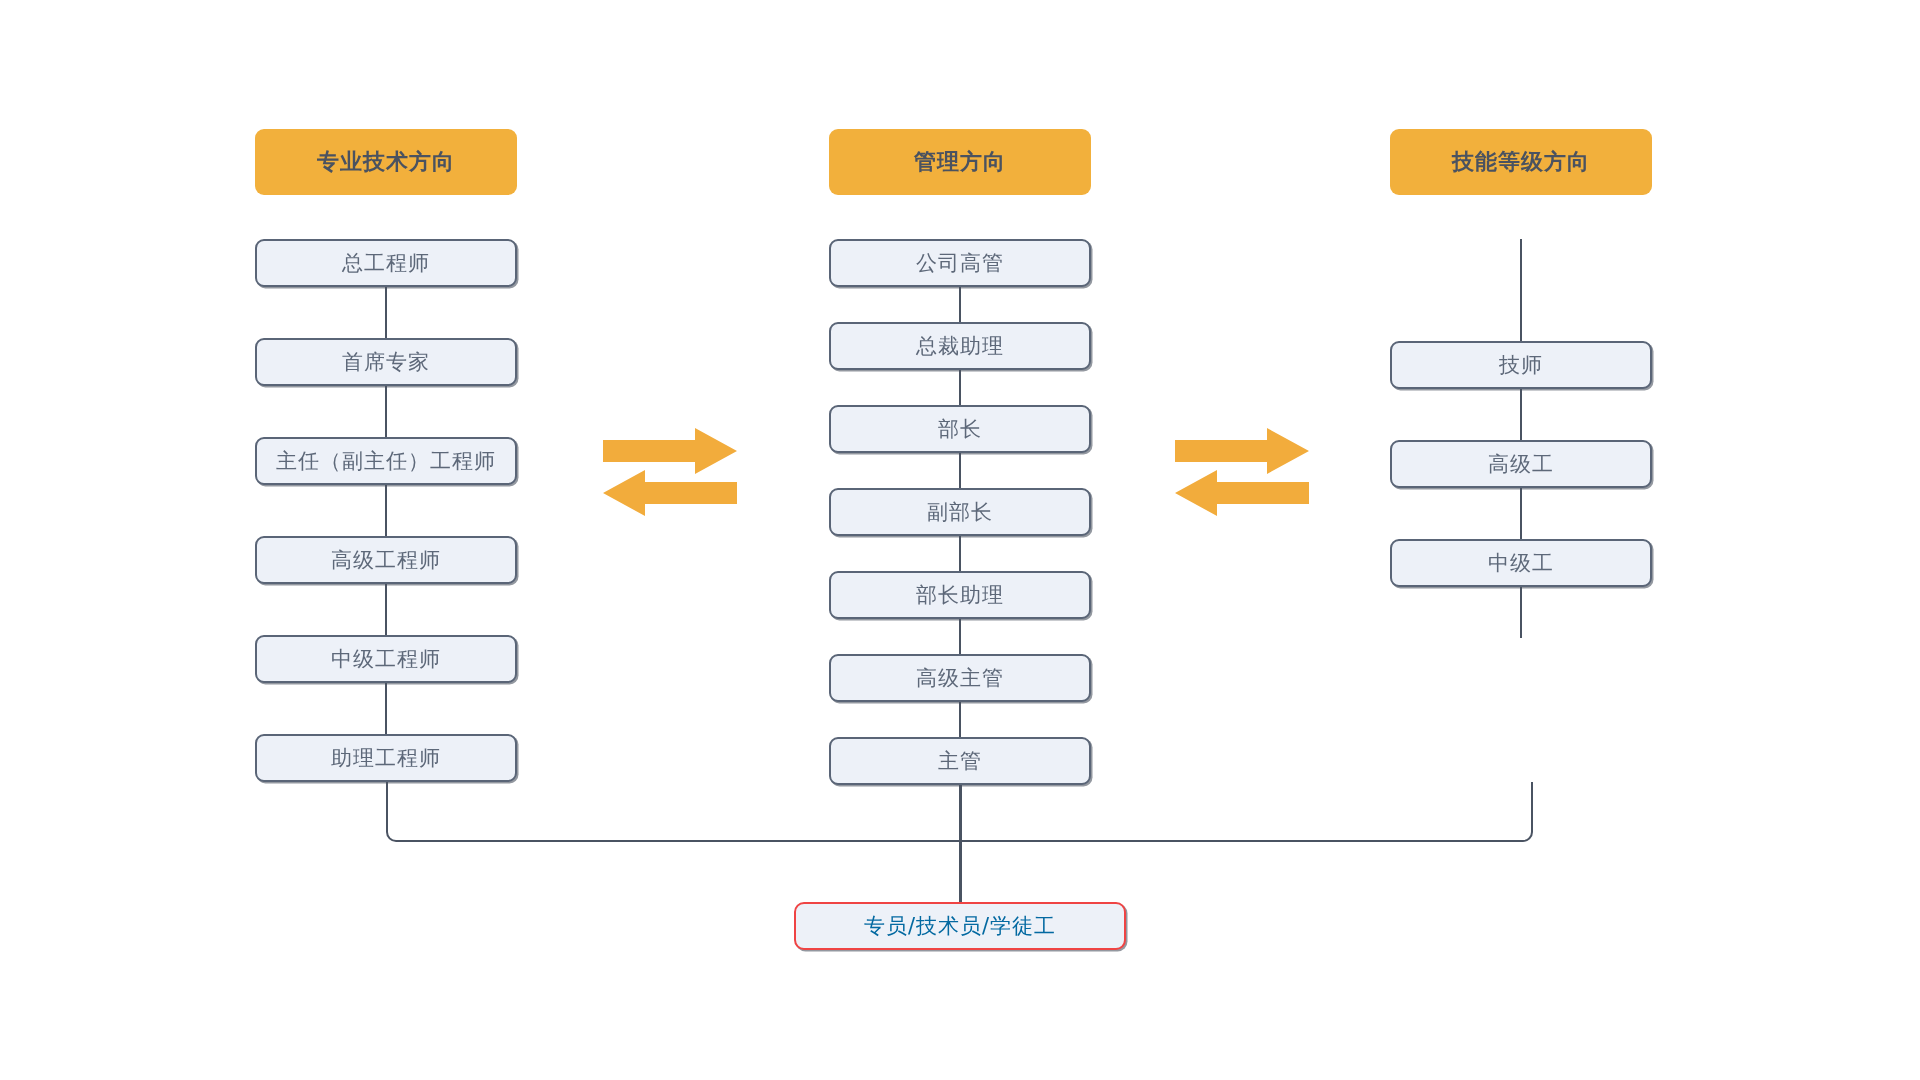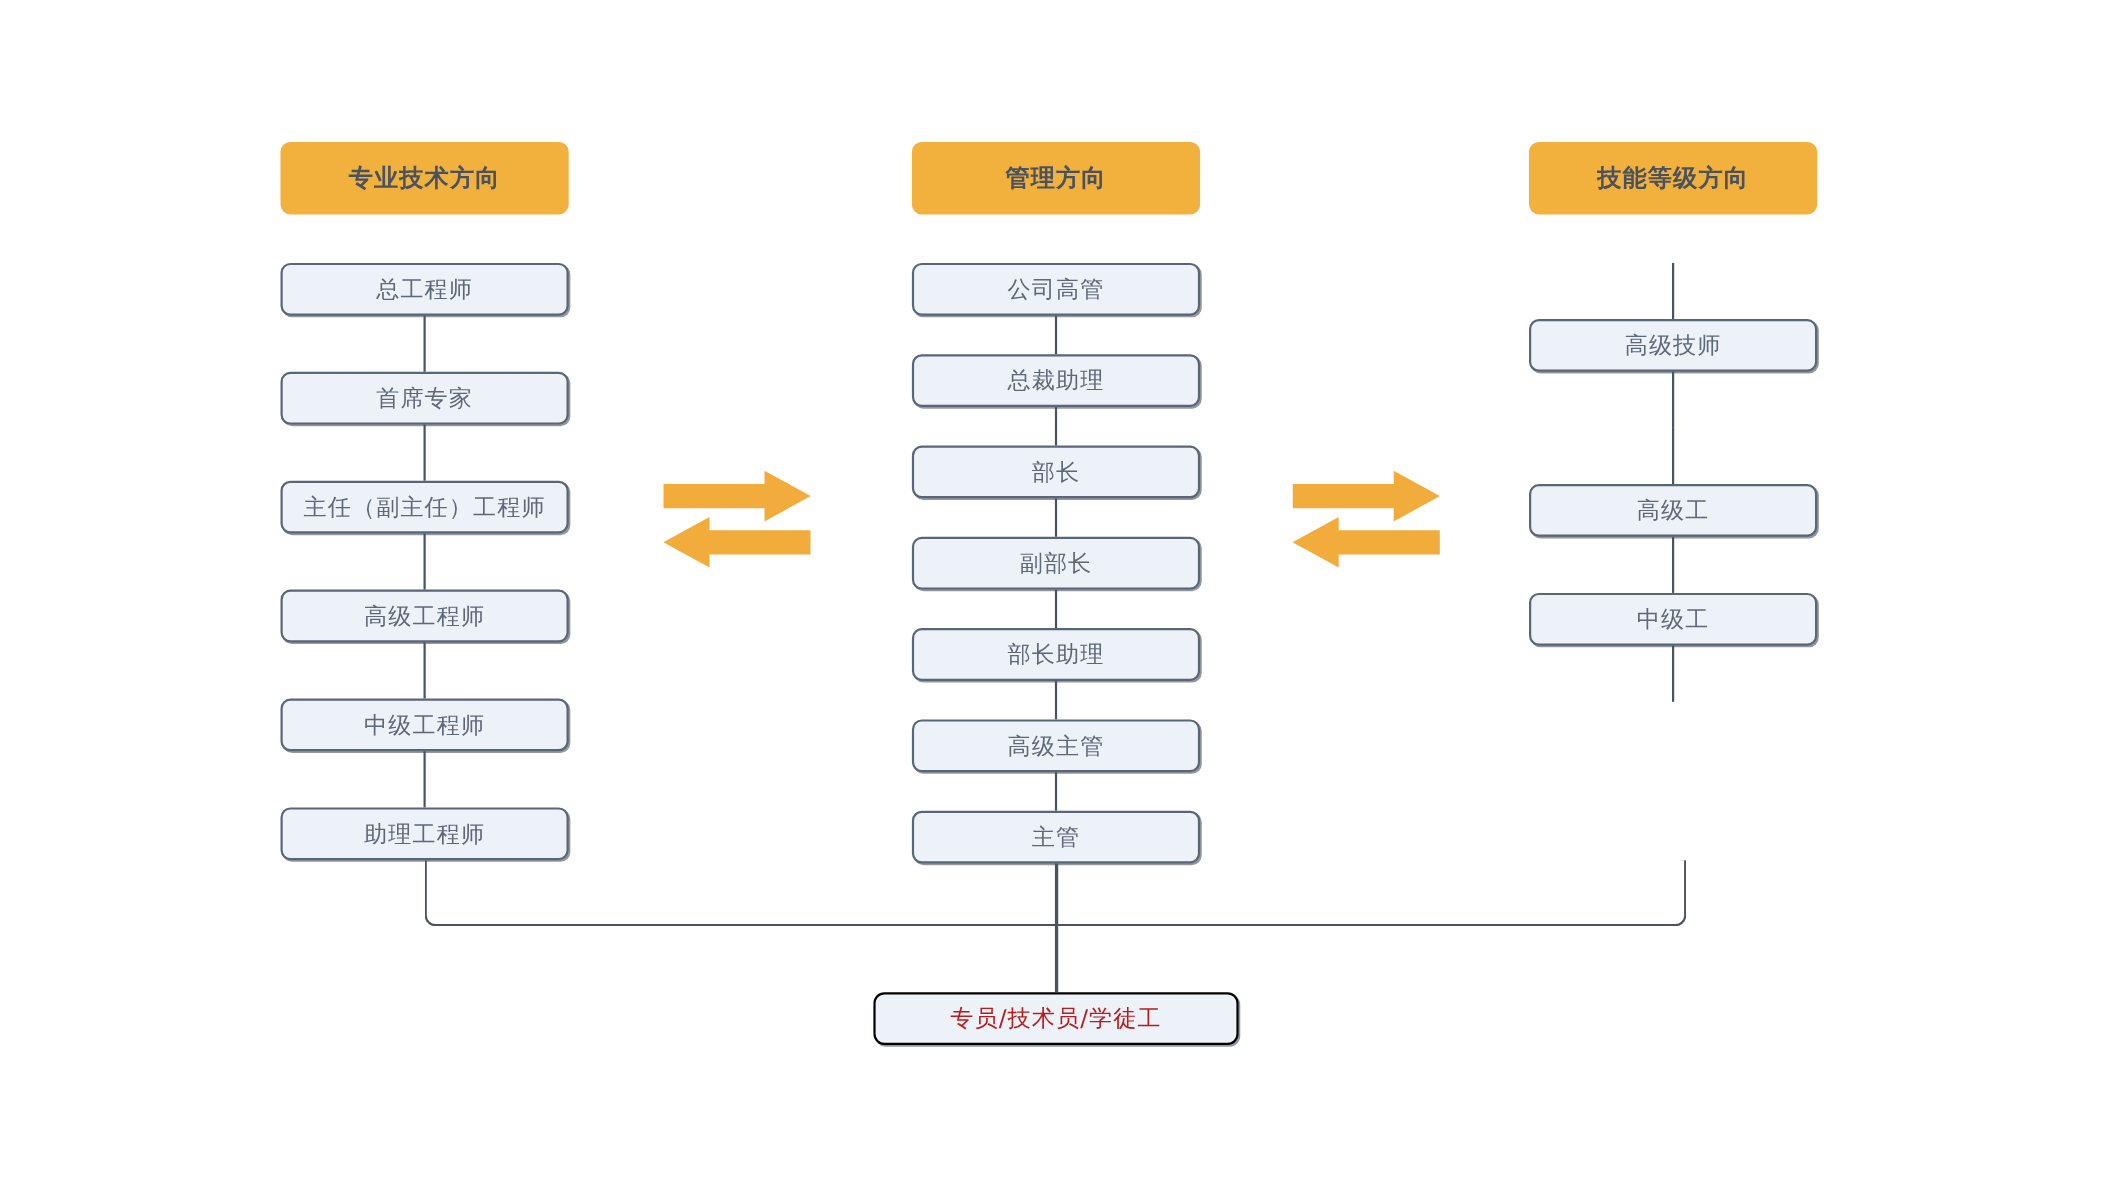--- a/index.html
+++ b/index.html
@@ -30,23 +30,23 @@
   .vline-short{height:35px;}
   .bracket{
     position:absolute;left:386px;top:782px;width:1147px;height:60px;
     border-left:2.5px solid #4A5362;border-right:2.5px solid #4A5362;
     border-bottom:2.5px solid #4A5362;border-radius:0 0 10px 10px;
     box-sizing:border-box;
   }
   .mid-drop{position:absolute;left:959px;top:785px;width:2.5px;height:117px;background:#4A5362;}
   .bottom-box{
     position:absolute;left:794px;top:902px;width:332px;height:48px;
-    border-radius:10px;background:#EDF1F8;border:2px solid #000000;box-sizing:border-box;
+    border-radius:10px;background:#EDF1F8;border:2px solid #ef4444;box-sizing:border-box;
     display:flex;align-items:center;justify-content:center;
-    font-size:21px;color:#b91c1c;box-shadow:1.5px 1.5px 0 rgba(58,67,82,0.55);
+    font-size:21px;color:#0369a1;box-shadow:1.5px 1.5px 0 rgba(58,67,82,0.55);
     letter-spacing:1px;
   }
   .arrows{position:absolute;top:428px;width:134px;height:88px;}
   .arrows-1{left:603px;}
   .arrows-2{left:1175px;}
 </style>
 </head>
 <body>
 
 <div class="canvas">
@@ -79,22 +79,22 @@
     <div class="nbox">高级工程师</div>
     <div class="vline vline-tall"></div>
     <div class="nbox">中级工程师</div>
     <div class="vline vline-tall"></div>
     <div class="nbox">助理工程师</div>
   </div>
 
   <div class="col col-right">
     <div class="col-header">技能等级方向</div>
     <div class="vline vline-tall"></div>
-    <div class="nbox">高级技师</div>
     <div class="vline vline-tall"></div>
+    <div class="nbox">技师</div>
     <div class="vline vline-tall"></div>
     <div class="nbox">高级工</div>
     <div class="vline vline-tall"></div>
     <div class="nbox">中级工</div>
     <div class="vline vline-tall"></div>
   </div>
 
   <svg class="arrows arrows-1" viewBox="0 0 134 88" xmlns="http://www.w3.org/2000/svg">
     <polygon fill="#F2AC3C" points="0,12 92,12 92,0 134,23 92,46 92,34 0,34"></polygon>
     <polygon fill="#F2AC3C" points="134,54 42,54 42,42 0,65 42,88 42,76 134,76"></polygon>

